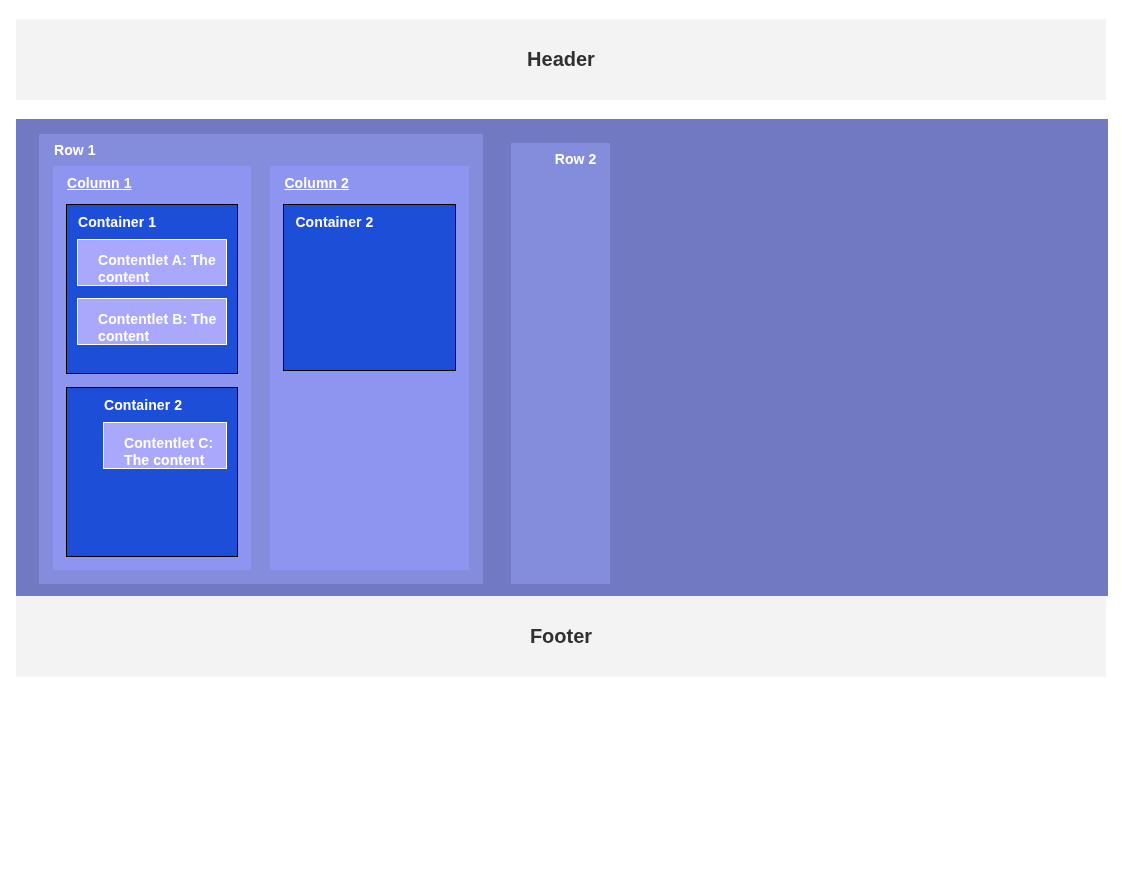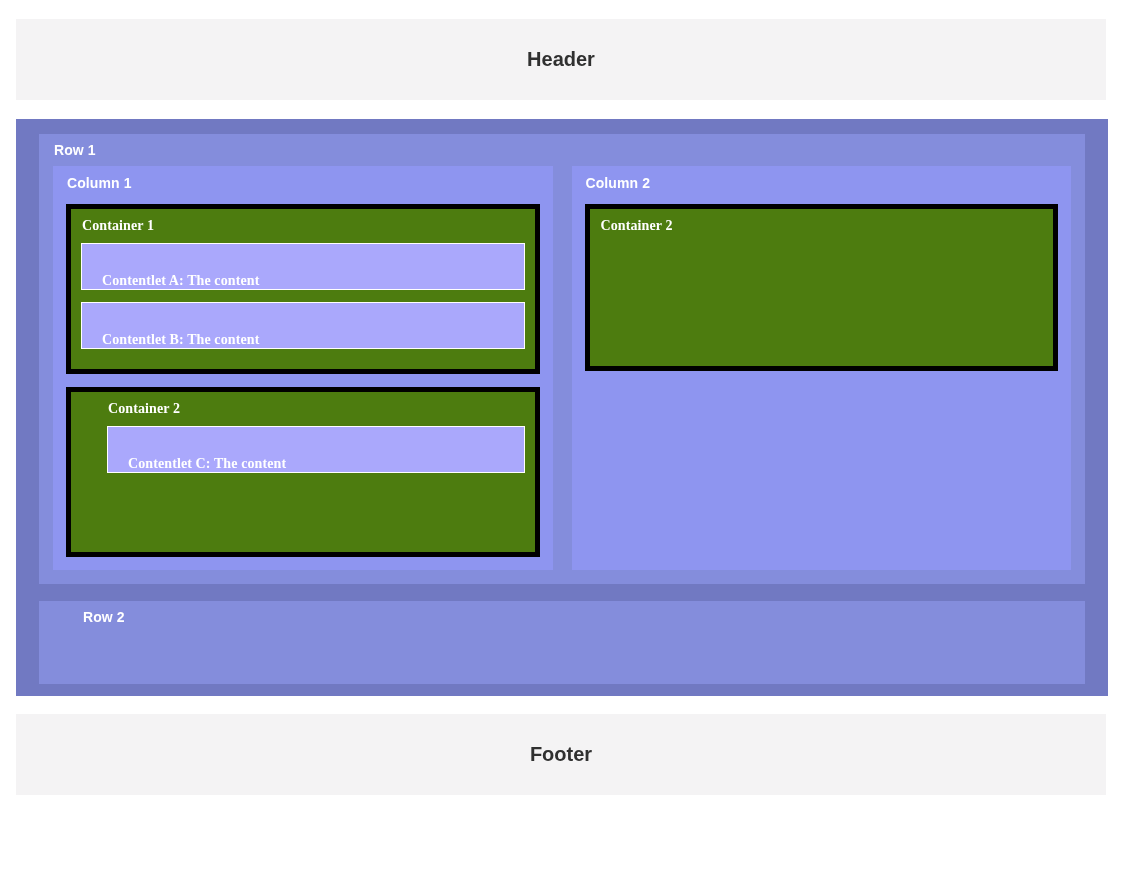--- a/index.html
+++ b/index.html
@@ -42,23 +42,22 @@
     height: 81px;
     margin-right: 2px;
   }
 
   
   .body-shell {
     background: #7179c2;
     box-sizing: border-box;
     padding: 7px 9px 12px 9px;
     margin-top: 19px;
-    margin-bottom: 18px;
-    display: flex;
-    flex-direction: column;
+    display: flex;
+    flex-direction: row;
   }
 
   
   .row {
     background: #848ddc;
     box-sizing: border-box;
     padding: 8px 14px 14px 14px;
     margin: 8px 14px 0 14px;
     position: relative;
   }
@@ -89,31 +88,31 @@
   .col {
     background: #8e95f0;
     box-sizing: border-box;
     padding: 9px 13px 13px 13px;
     flex: 1 1 0;
     display: flex;
     flex-direction: column;
   }
   .col-label {
     margin: 0 0 12px 1px;
+    text-decoration: underline;
   }
 
   
   .container-box {
-    border: 5px solid #000000;
-    background: #4d7c0f;
+    border: 1px solid #000000;
+    background: #1d4ed8;
     box-sizing: border-box;
     padding: 9px 10px 10px 10px;
     display: flex;
     flex-direction: column;
-    font-family: Liberation Serif, serif;
   }
   .container-box + .container-box {
     margin-top: 13px;
     padding-left: 36px;
   }
   .container-label {
     margin: 0 0 9px 1px;
   }
 
   

